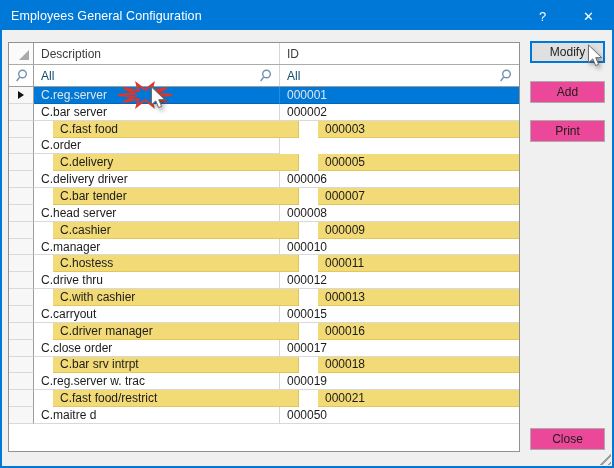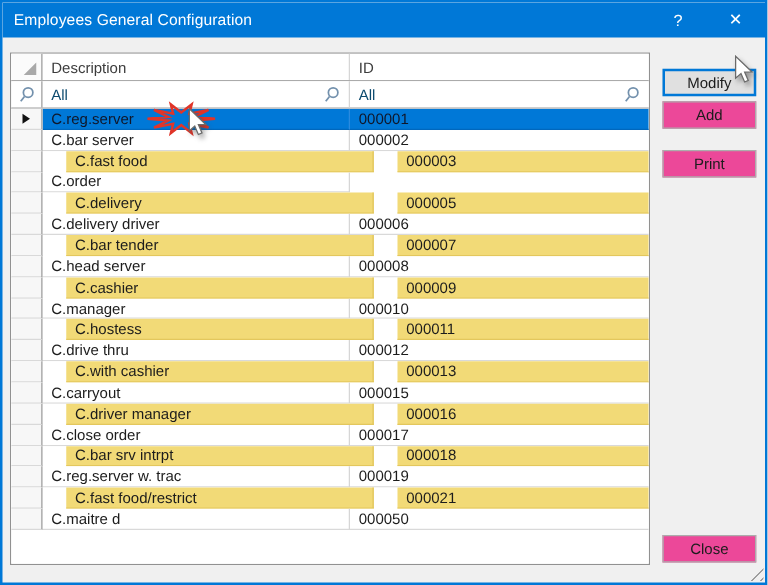--- a/index.html
+++ b/index.html
@@ -44,33 +44,33 @@
   .gfilter .c-rowhdr{ display:flex; align-items:center; justify-content:center; }
   .filter-text{ color:#0c4a6e; flex:1; }
   .mag{ flex:0 0 auto; margin-right:7px; }
 
   .gbody{ flex:1; display:flex; flex-direction:column; overflow:hidden; background:#fff; }
   .drow{ height:16.85px; flex:0 0 16.85px; display:flex; background:#fff; }
   .drow .c-rowhdr{ background:#f7f7f7; border-bottom:1px solid #d9d9d9;
                    display:flex; align-items:center; justify-content:center; }
   .drow .c-desc,.drow .c-id{ border-bottom:1px solid #d9d9d9; }
   .drow.alt .c-desc,.drow.alt .c-id{ background:#f2da77; border-bottom:1px solid #e3c75d; border-right-color:#e0c45a;margin-left:19px; }
-  .drow.sel .c-desc,.drow.sel .c-id{ background:#0078d7; color:#0f172a; border-bottom:1px solid #0067bd; border-right-color:#2a8adf; }
+  .drow.sel .c-desc,.drow.sel .c-id{ background:#0078d7; color:#e5e5e5; border-bottom:1px solid #0067bd; border-right-color:#2a8adf; }
   .sel-arrow{ width:0; height:0; border-left:6px solid #111; border-top:4.5px solid transparent;
               border-bottom:4.5px solid transparent; }
 
   
   .pushbtn{
     position:absolute; left:528px; width:75px; height:22px;
     background:#ec4899; border:1px solid #acacac; font-size:12px; color:#1c1c1c;
     display:flex; align-items:center; justify-content:center;
     font-family:"Liberation Sans","DejaVu Sans",sans-serif;
   }
   .pushbtn.focused{ border:2px solid #0078d7; background:#e0e0e0; }
-  #btn-modify{ top:53px; }
+  #btn-modify{ top:39px; }
   #btn-add{ top:79px; }
   #btn-print{ top:118px; }
   #btn-close{ top:426px; }
 
   
   .grip{
     position:absolute; right:1px; bottom:1px; width:14px; height:14px;
     background:repeating-linear-gradient(135deg, transparent 0 2px, #9e9e9e 2px 3.5px, transparent 3.5px 5px);
     clip-path:polygon(100% 0, 0 100%, 100% 100%);
   }

